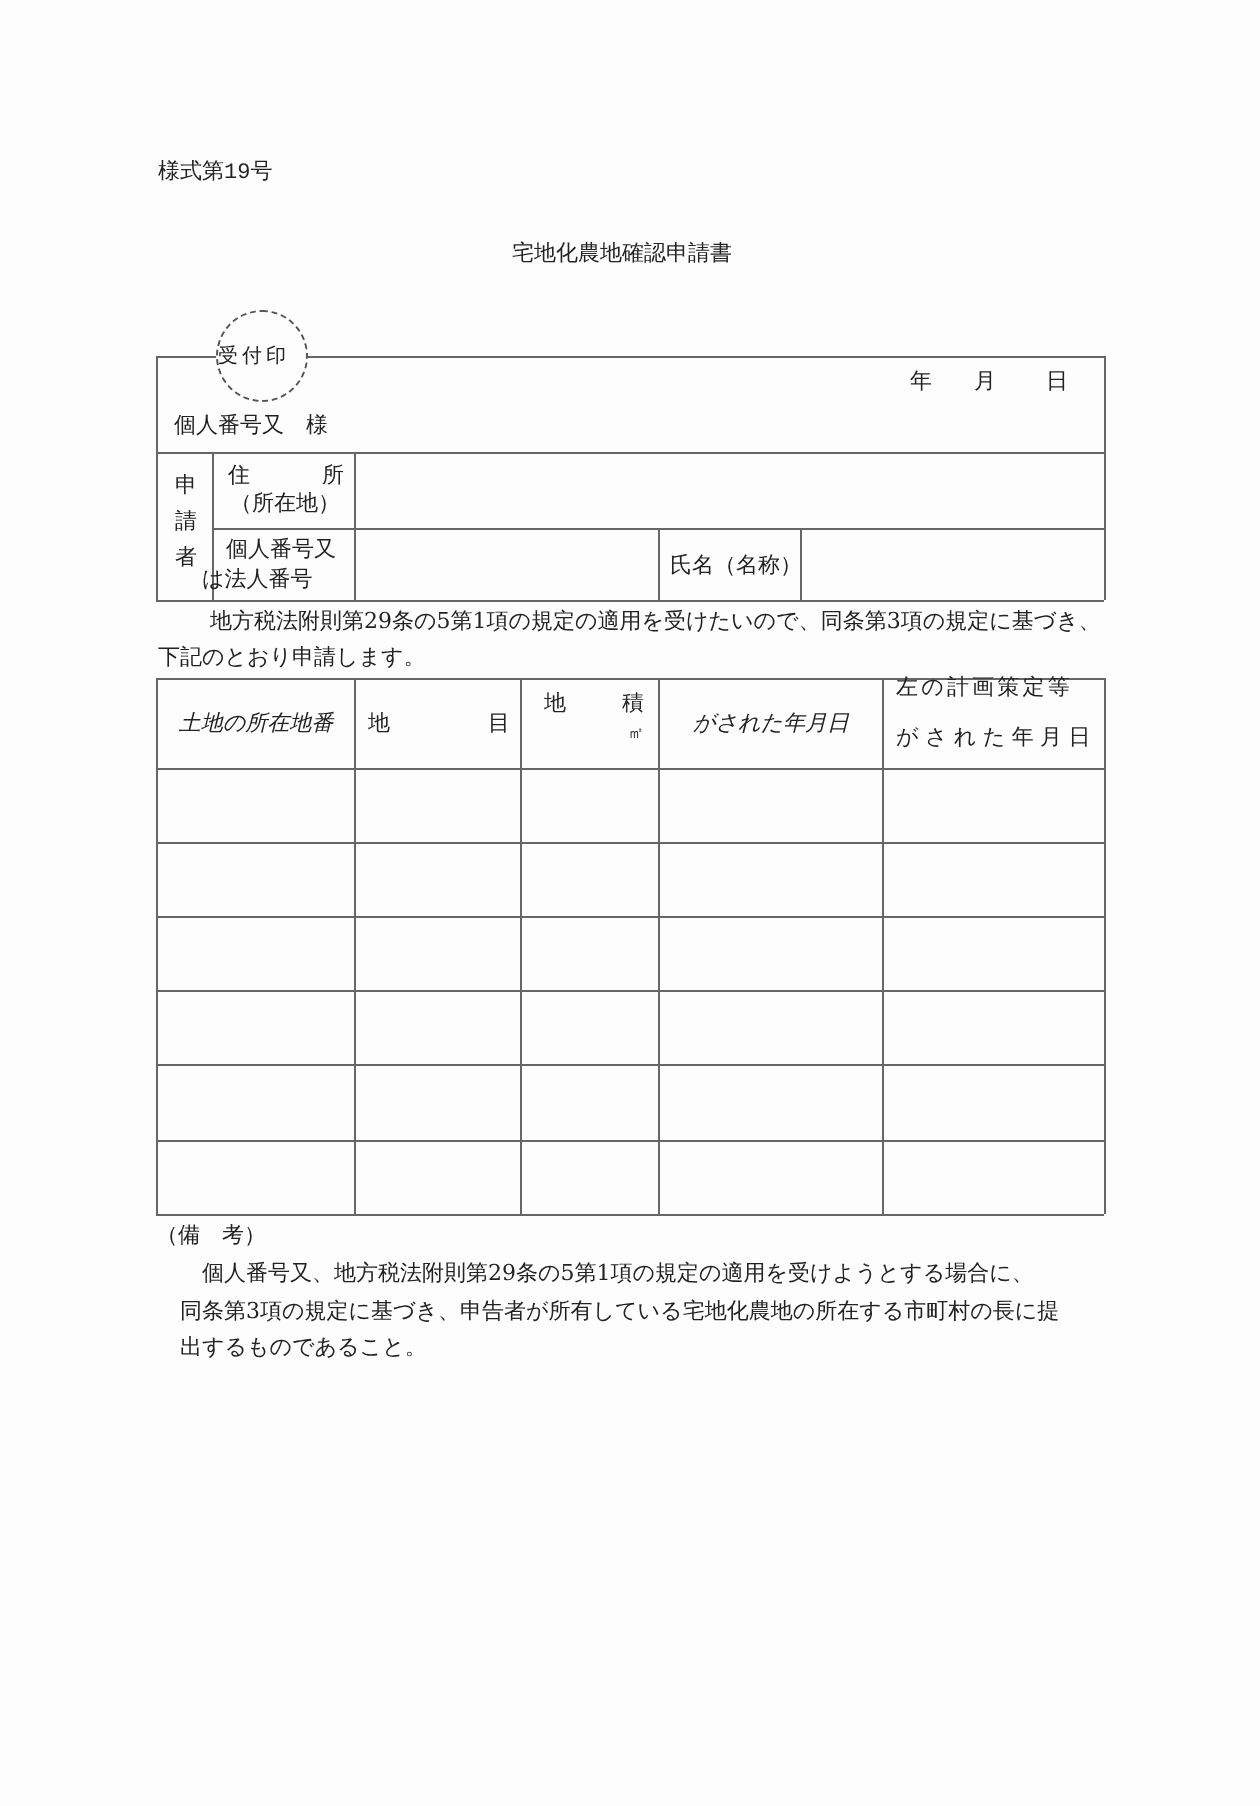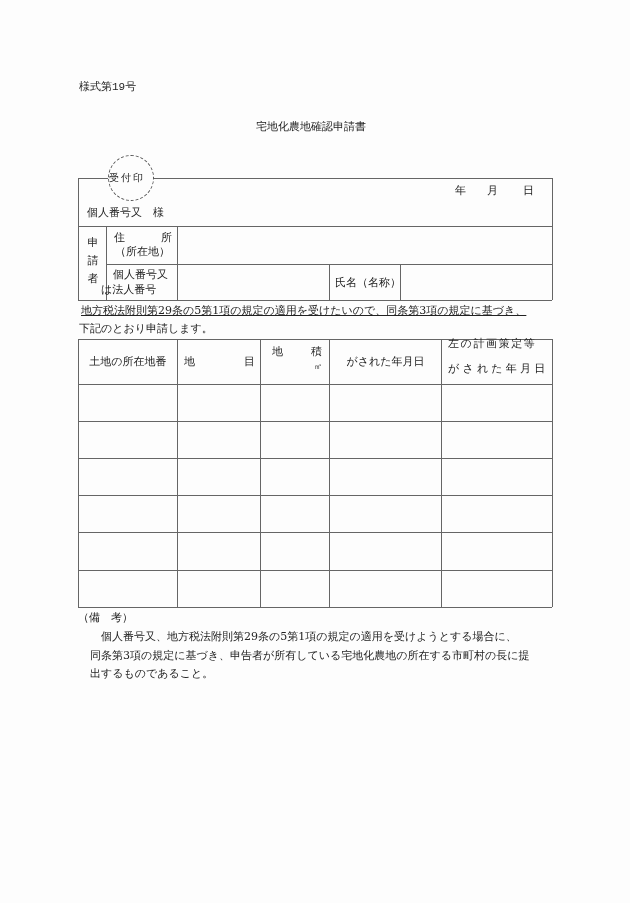--- a/index.html
+++ b/index.html
@@ -13,21 +13,21 @@
   .hl { position: absolute; height: 0; border-top: 1px solid #666; }
   .vl { position: absolute; width: 0; border-left: 1px solid #666; }
   .stamp {
     position: absolute; left: 108px; top: 155px; width: 44px; height: 44px;
     border: 1px dashed #555; border-radius: 50%; background: #fdfdfd;
   }
   .stamp span {
     position: absolute; left: 0; width: 44px; top: 15px; text-align: left;
     font-size: 10px; letter-spacing: 2px;
   }
-  .cell { position: absolute; display: flex; align-items: center; justify-content: center; font-size: 11px; line-height: 14px; }
+  .cell { position: absolute; display: flex; align-items: center; justify-content: center; font-size: 11px; line-height: 14px; font-style: italic; }
   .datacell { position: absolute; }
 </style>
 </head>
 <body>
 
 <div class="abs t" style="left:79px; top:80px;font-family:Liberation Mono, monospace;">様式第19号</div>
 <div class="abs t" style="left:256px; top:120px;">宅地化農地確認申請書</div>
 
 <div>
   <div class="hl" style="left:78px; top:178px; width:474px;"></div>
@@ -63,21 +63,21 @@
   <div class="abs" style="left:178px; top:227px; width:373px; height:36px;"></div>
 
   <div class="abs t" style="left:113px; top:268px;">個人番号又</div>
   <div class="abs t" style="left:101px; top:283px;">は法人番号</div>
   <div class="abs" style="left:178px; top:265px; width:150px; height:34px;"></div>
 
   <div class="abs t" style="left:335px; top:276px;">氏名（名称）</div>
   <div class="abs" style="left:401px; top:265px; width:150px; height:34px;"></div>
 </div>
 
-<div class="abs t" style="left:81px; top:304px;text-decoration:underline;">地方税法附則第29条の5第1項の規定の適用を受けたいので、同条第3項の規定に基づき、</div>
+<div class="abs t" style="left:105px; top:304px;">地方税法附則第29条の5第1項の規定の適用を受けたいので、同条第3項の規定に基づき、</div>
 <div class="abs t" style="left:79px; top:322px;">下記のとおり申請します。</div>
 
 <div>
   <div class="hl" style="left:78px; top:339px; width:474px;"></div>
   <div class="hl" style="left:78px; top:384px; width:474px;"></div>
   <div class="hl" style="left:78px; top:421px; width:474px;"></div>
   <div class="hl" style="left:78px; top:458px; width:474px;"></div>
   <div class="hl" style="left:78px; top:495px; width:474px;"></div>
   <div class="hl" style="left:78px; top:532px; width:474px;"></div>
   <div class="hl" style="left:78px; top:570px; width:474px;"></div>

